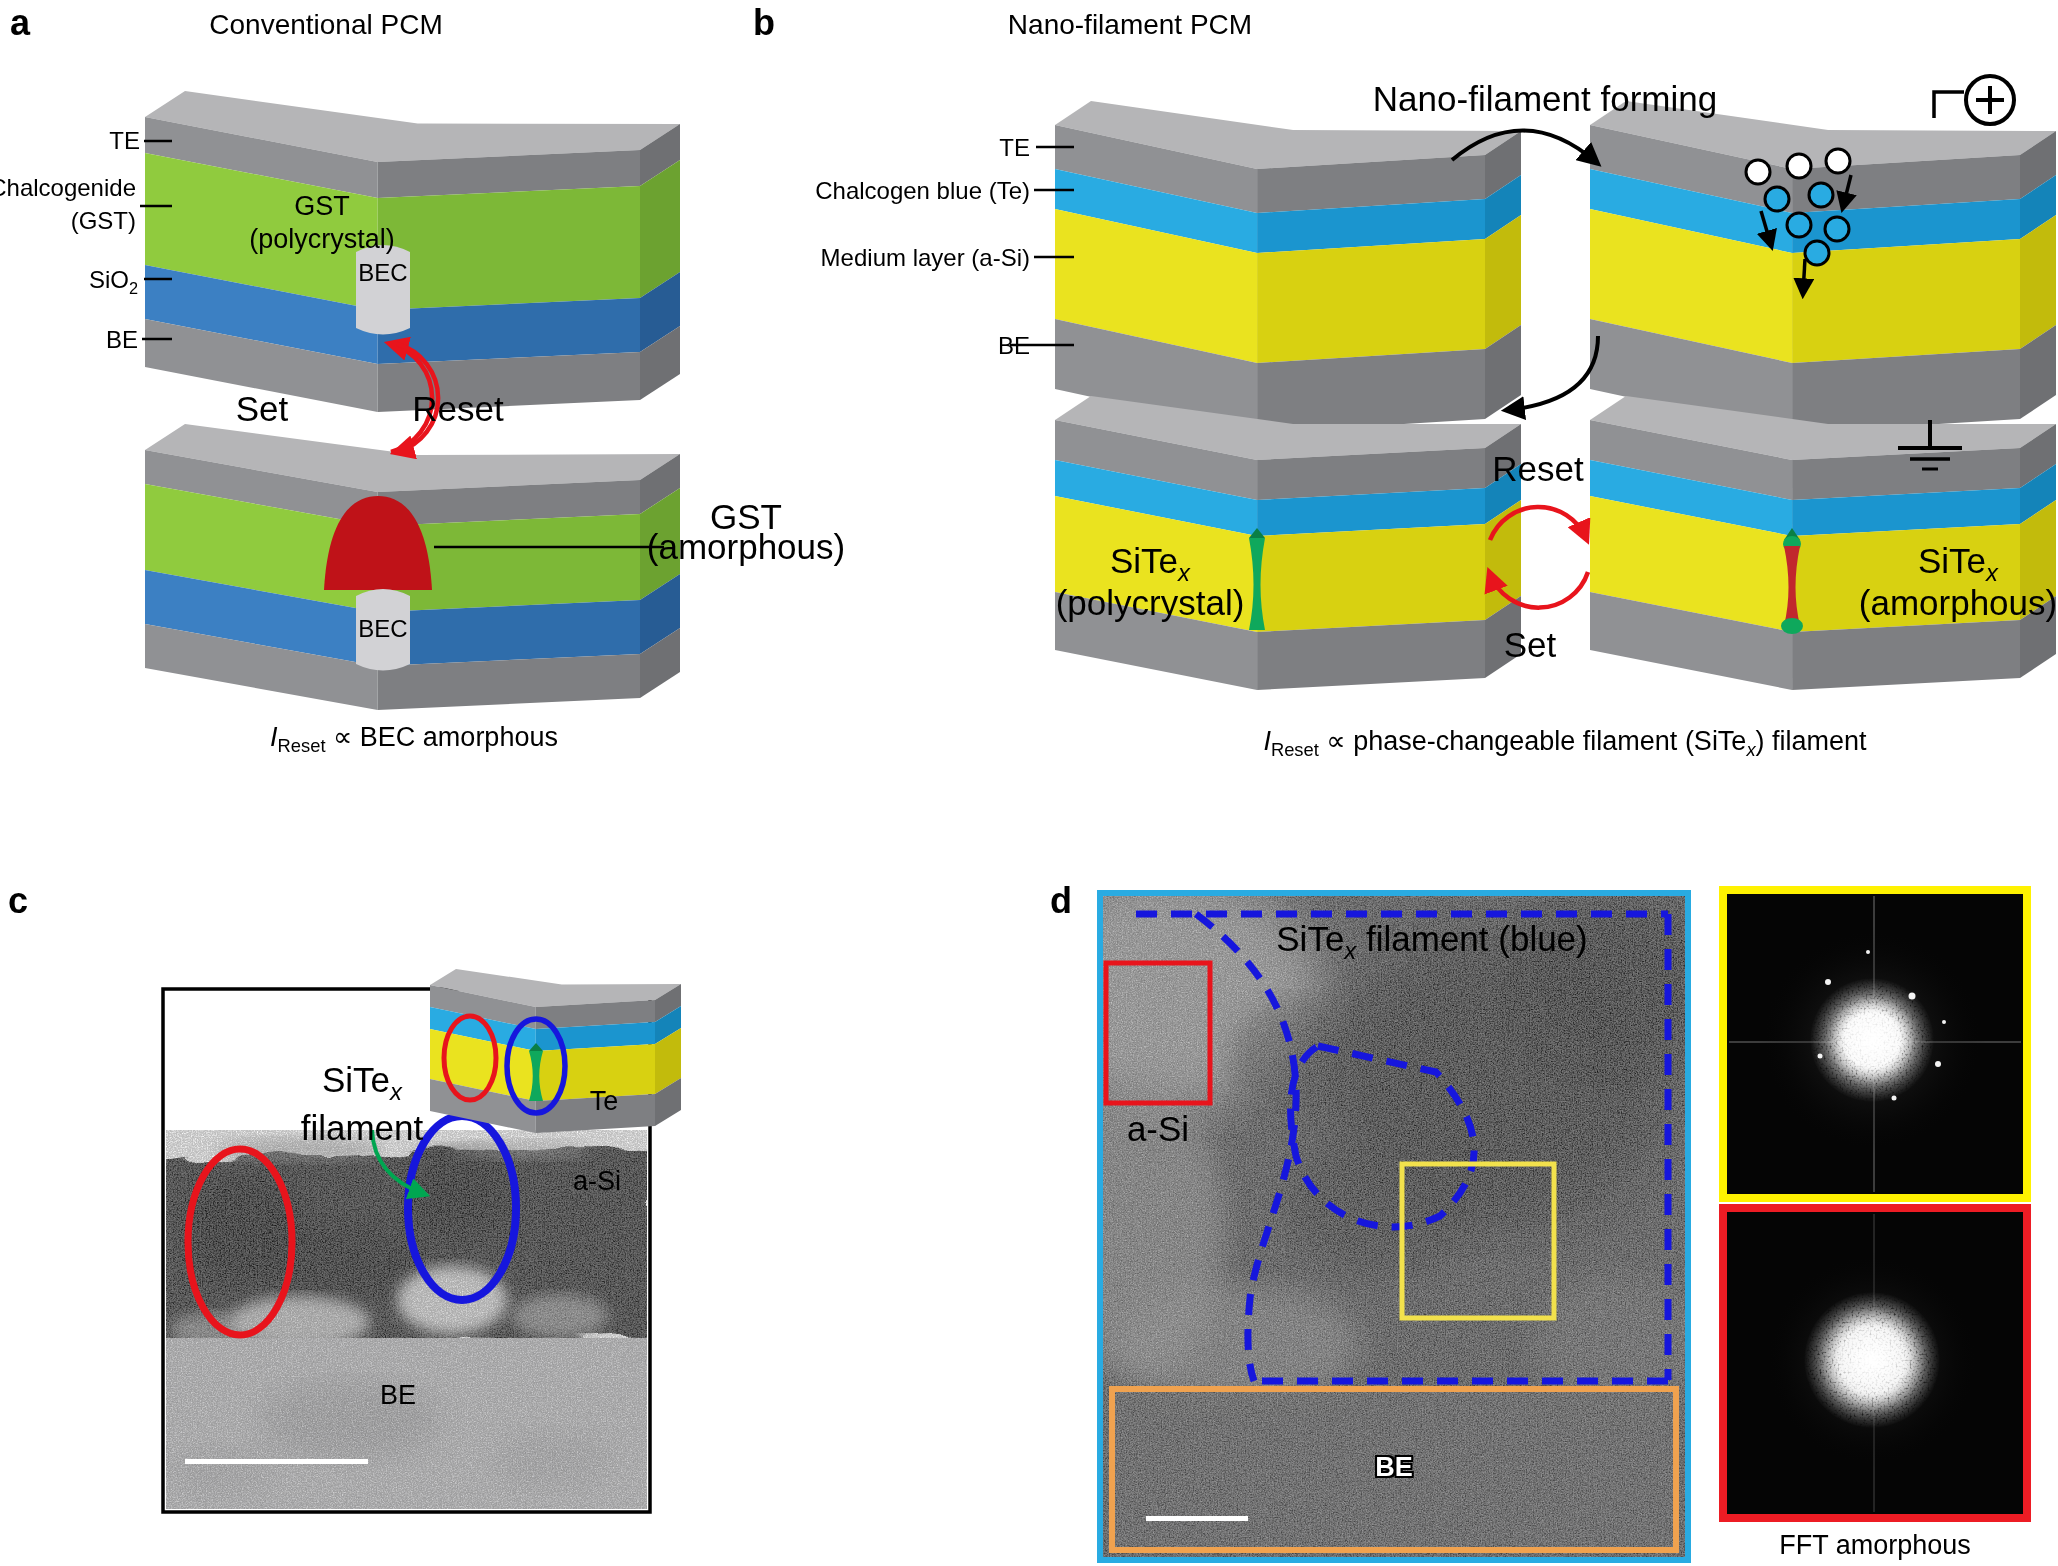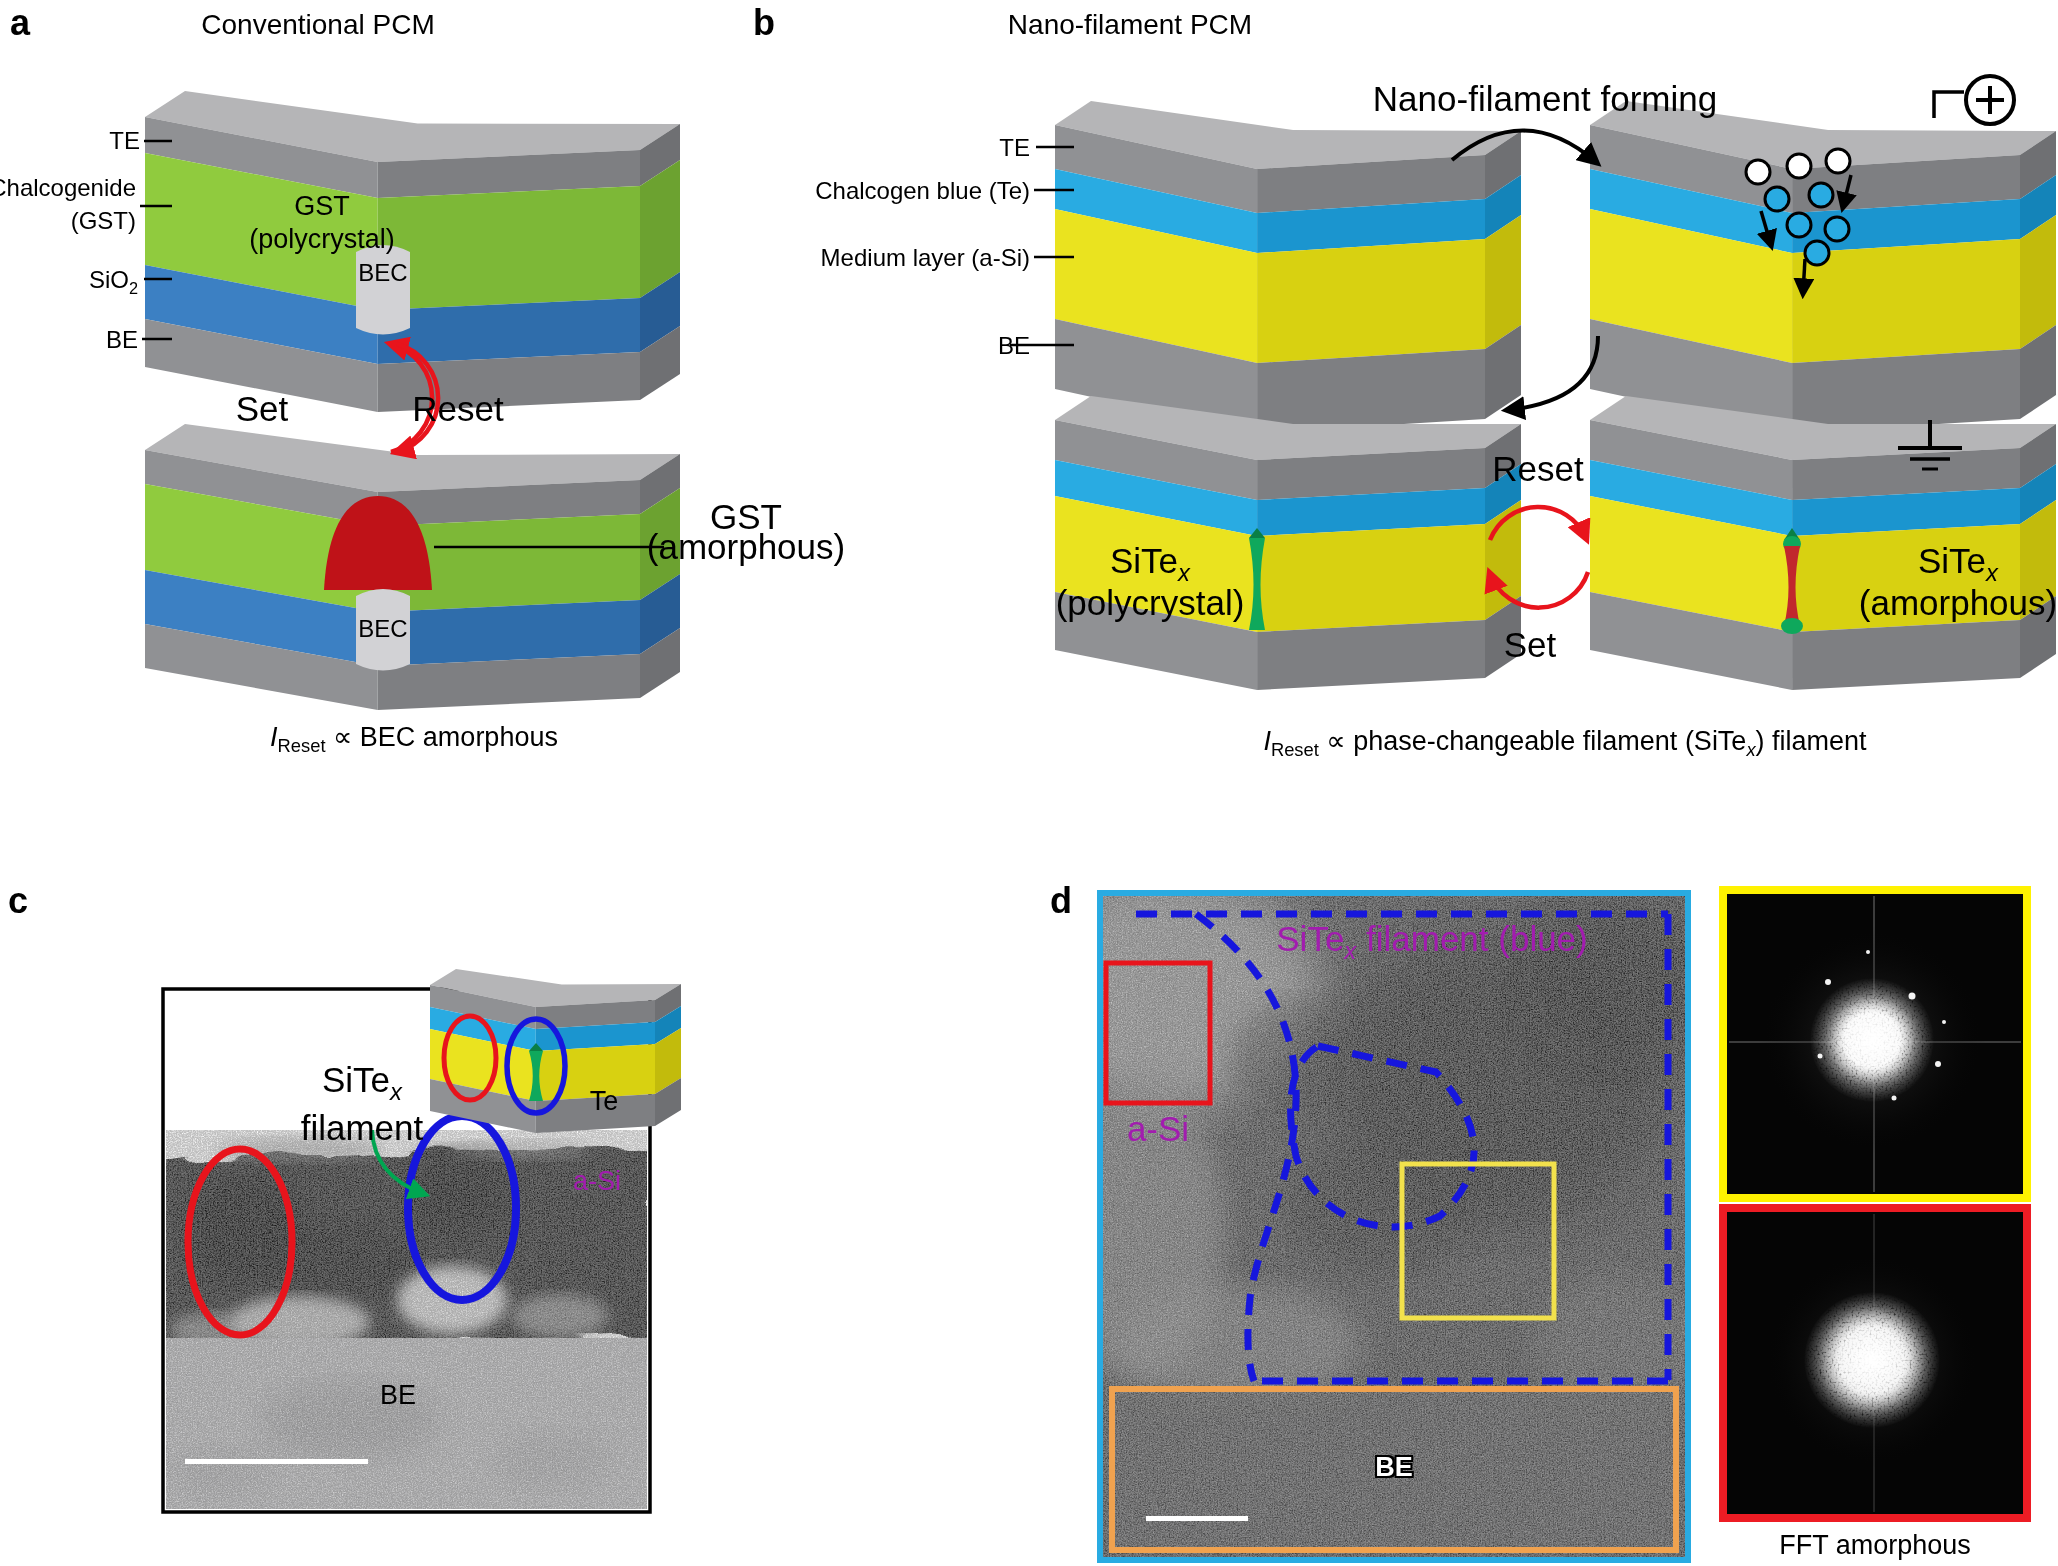--- a/index.html
+++ b/index.html
@@ -8,21 +8,21 @@
   #scene{position:absolute;left:0;top:0;}
   .txt{position:absolute;white-space:nowrap;line-height:1.18;}
   .ctr{transform:translateX(-50%);text-align:center;}
   .rgt{text-align:right;}
   .letter{font-size:36px;font-weight:bold;}
   .title{font-size:28px;}
   .lab{font-size:24px;}
   .lab2{font-size:35px;}
   .cap{font-size:27px;}
   .bec{font-size:24px;}
-  .white{color:#a21caf;}
+  .white{color:#000000;}
   .outline{color:#fff;font-weight:bold;
     text-shadow:-2px 0 0 #000,2px 0 0 #000,0 -2px 0 #000,0 2px 0 #000,
                 -2px -2px 0 #000,2px 2px 0 #000,-2px 2px 0 #000,2px -2px 0 #000;}
   sub{font-size:68%;font-style:italic;}
   sub.rm{font-style:normal;}
   i.iv{font-style:italic;}
   .lh30{line-height:30px;} .lh33{line-height:33px;} .lh36{line-height:36px;}
 </style>
 </head>
 <body>
@@ -368,21 +368,21 @@
     <g>
       <path d="M529,1051 L536,1043 L543,1051 Z" fill="var(--filament-green-dark)"></path>
       <path d="M529,1051 C534,1068 534,1084 529,1101 L543,1101 C538,1084 538,1068 543,1051 Z" fill="var(--filament-green)"></path>
       <ellipse cx="470" cy="1058" rx="26" ry="42" fill="none" stroke="var(--annot-red)" stroke-width="5"></ellipse>
       <ellipse cx="536" cy="1066" rx="29" ry="47" fill="none" stroke="var(--annot-blue)" stroke-width="5.5"></ellipse>
     </g>
   </g>
 </svg>
 
 <div class="txt letter" style="left:10px;top:2px">a</div>
-<div class="txt title ctr" style="left:318px;top:8px">Conventional PCM</div>
+<div class="txt title ctr" style="left:326px;top:8px">Conventional PCM</div>
 <div class="txt lab rgt" style="left:0px;width:140px;top:127px">TE</div>
 <div class="txt lab rgt" style="left:-14px;width:150px;top:174px">Chalcogenide</div>
 <div class="txt lab rgt" style="left:0px;width:136px;top:207px">(GST)</div>
 <div class="txt lab rgt" style="left:0px;width:138px;top:266px"><span>SiO</span><sub class="rm">2</sub></div>
 <div class="txt lab rgt" style="left:0px;width:138px;top:326px">BE</div>
 <div class="txt cap ctr lh33" style="left:322px;top:190px"><span>GST</span><br><span>(polycrystal)</span></div>
 <div class="txt bec ctr" style="left:383px;top:259px">BEC</div>
 <div class="txt lab2 ctr" style="left:262px;top:388px">Set</div>
 <div class="txt lab2 ctr" style="left:458px;top:388px">Reset</div>
 <div class="txt bec ctr" style="left:383px;top:615px">BEC</div>

